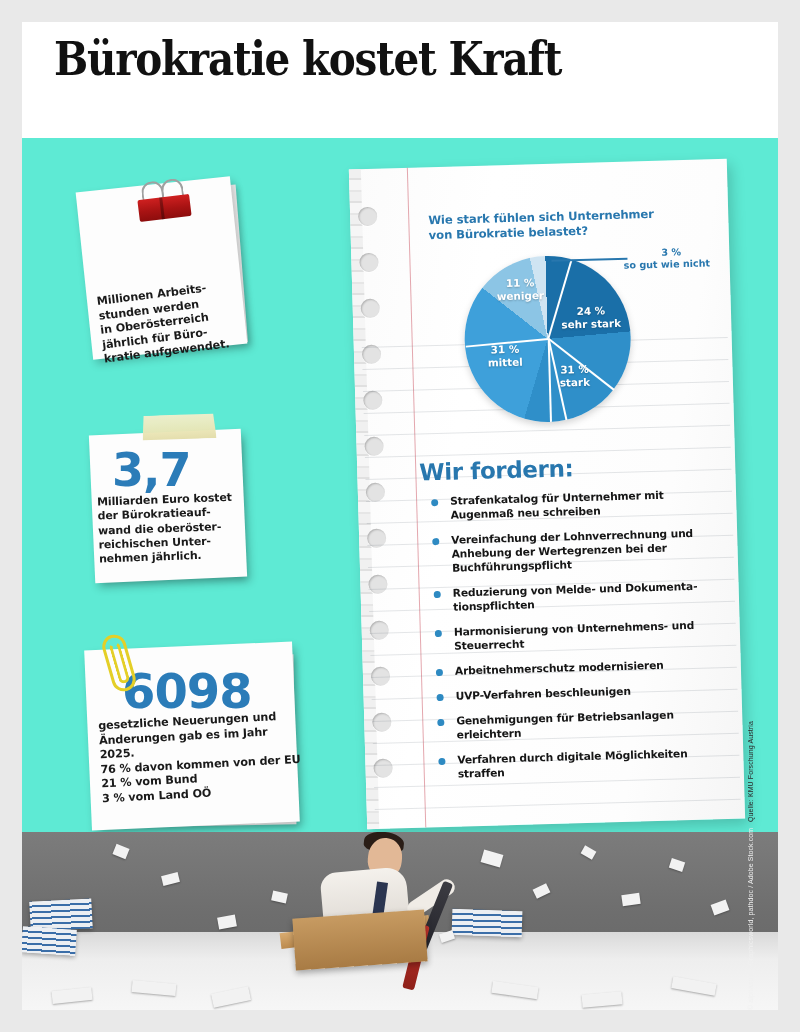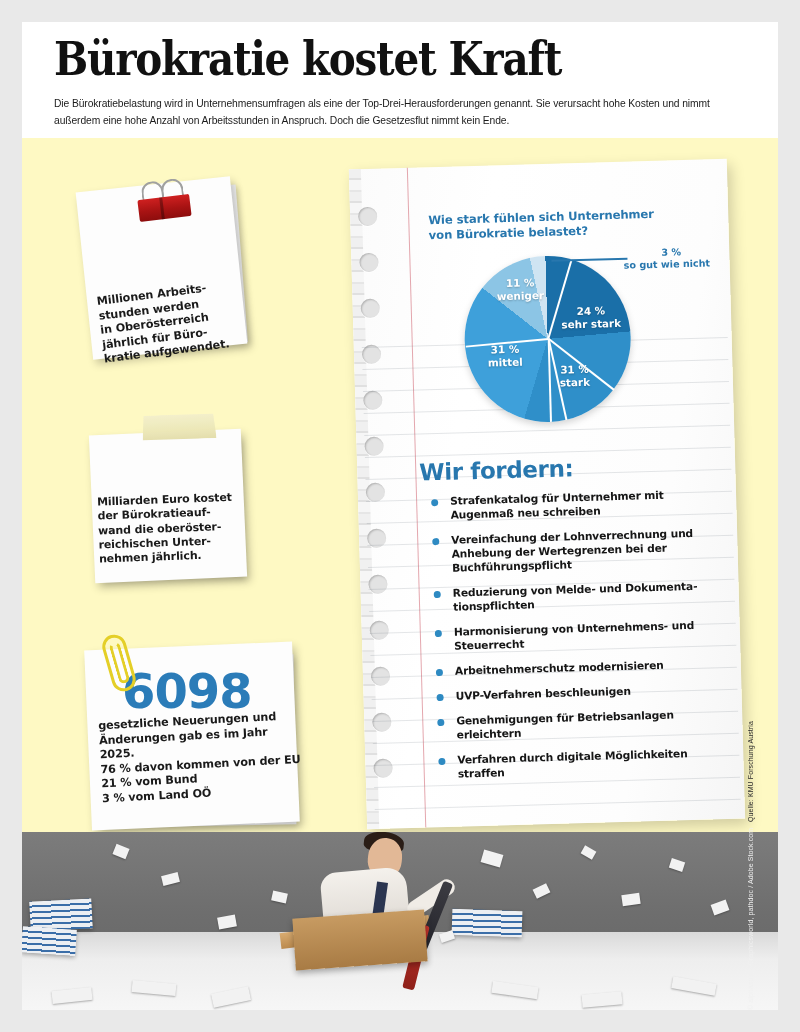--- a/index.html
+++ b/index.html
@@ -9,21 +9,21 @@
     background: #e9e9e9;
     font-family: "Liberation Sans", sans-serif;
     overflow: hidden;
     position: relative;
   }
 
   #page {
     position: absolute;
     left: 22px; top: 22px;
     width: 756px; height: 988px;
-    background: #fef9c3;
+    background: #5eead4;
     overflow: hidden;
   }
 
   
   #header { position: absolute; left: 0; top: 0; width: 756px; height: 116px; background:#fff; }
   #title {
     position: absolute; left: 32px; top: 10px;
     font-family: "DejaVu Serif", serif;
     font-weight: 700;
     font-size: 46px;
@@ -298,37 +298,37 @@
   #credit-source { left: 747px; top: 822px; }
   #credit-photo  { left: 747px; top: 1010px; color:#f0f0f0; }
 </style>
 </head>
 <body>
 
 <div id="page">
 
   <div id="header">
     <div id="title">Bürokratie kostet Kraft</div>
-    <div id="deck">Die Bürokratiebelastung wird in Unternehmensumfragen als eine der Top-Drei-Herausforderungen genannt. Sie verursacht hohe Kosten und nimmt außerdem eine hohe Anzahl von Arbeitsstunden in Anspruch. Doch die Gesetzesflut nimmt kein Ende.</div>
   </div>
 
   <div class="note-stack" id="note1-back"></div>
   <div class="note" id="note1"></div>
   <div class="notetext" id="note1-text">
     Millionen Arbeits-<br>stunden werden<br>in Oberösterreich<br>jährlich für Büro-<br>kratie aufgewendet.
   </div>
   <div id="clip1">
     <div class="wire1"></div>
       <div class="wire2"></div>
       <div class="body"></div>
   </div>
 
   <div class="note-stack" id="note2-back"></div>
   <div class="note" id="note2"></div>
   <div id="tape2"></div>
+  <div class="bignum" id="note2-num">3,7</div>
   <div class="notetext" id="note2-text">
     Milliarden Euro kostet<br>der Bürokratieauf-<br>wand die oberöster-<br>reichischen Unter-<br>nehmen jährlich.
   </div>
 
   <div class="note-stack" id="note3-back"></div>
   <div class="note" id="note3"></div>
   <div class="bignum" id="note3-num">6098</div>
   <div class="notetext" id="note3-text">
     gesetzliche Neuerungen und<br>Änderungen gab es im Jahr<br>2025.<br>76 % davon kommen von der EU<br>21 % vom Bund<br>3 % vom Land OÖ
   </div>

